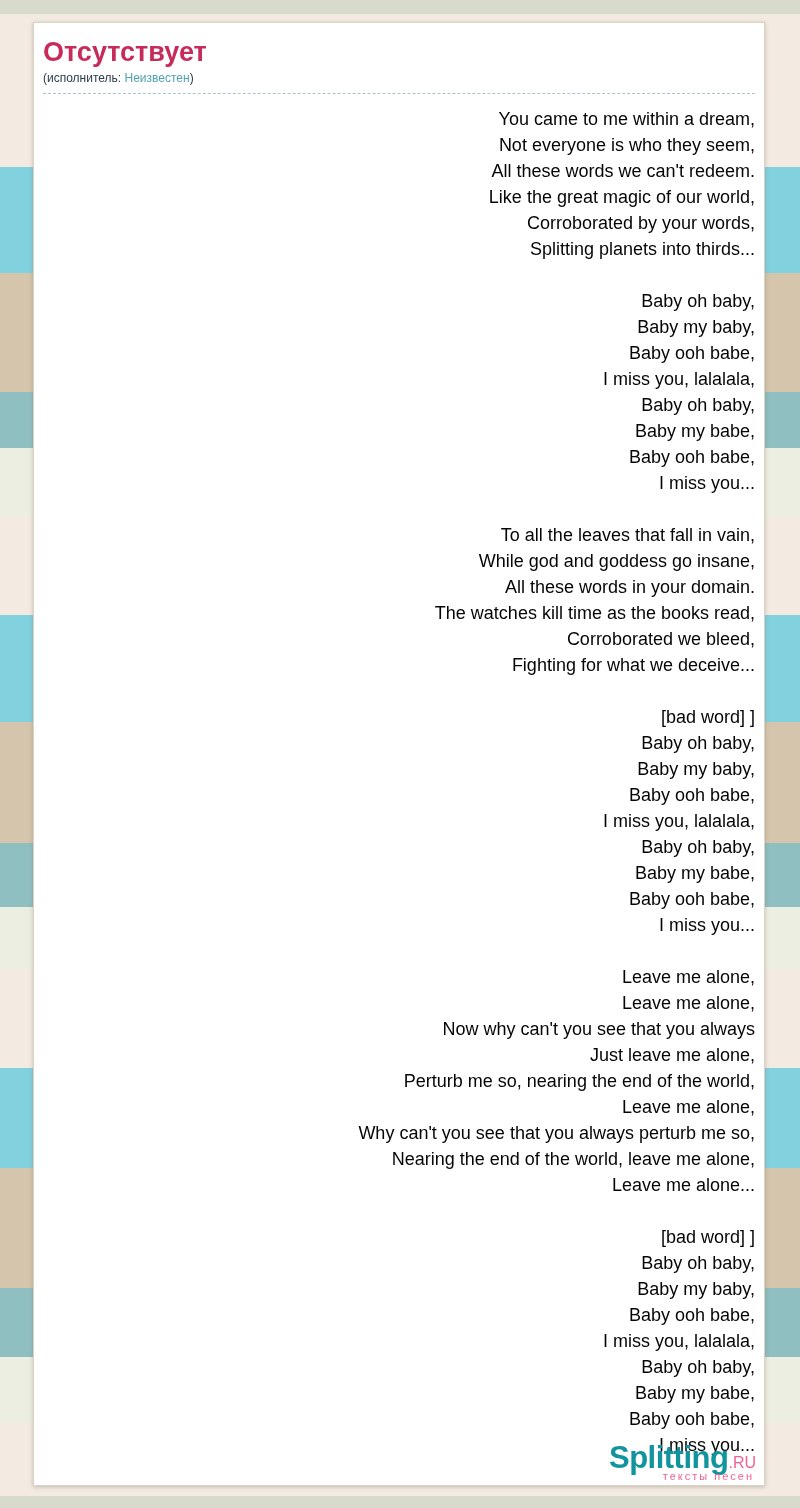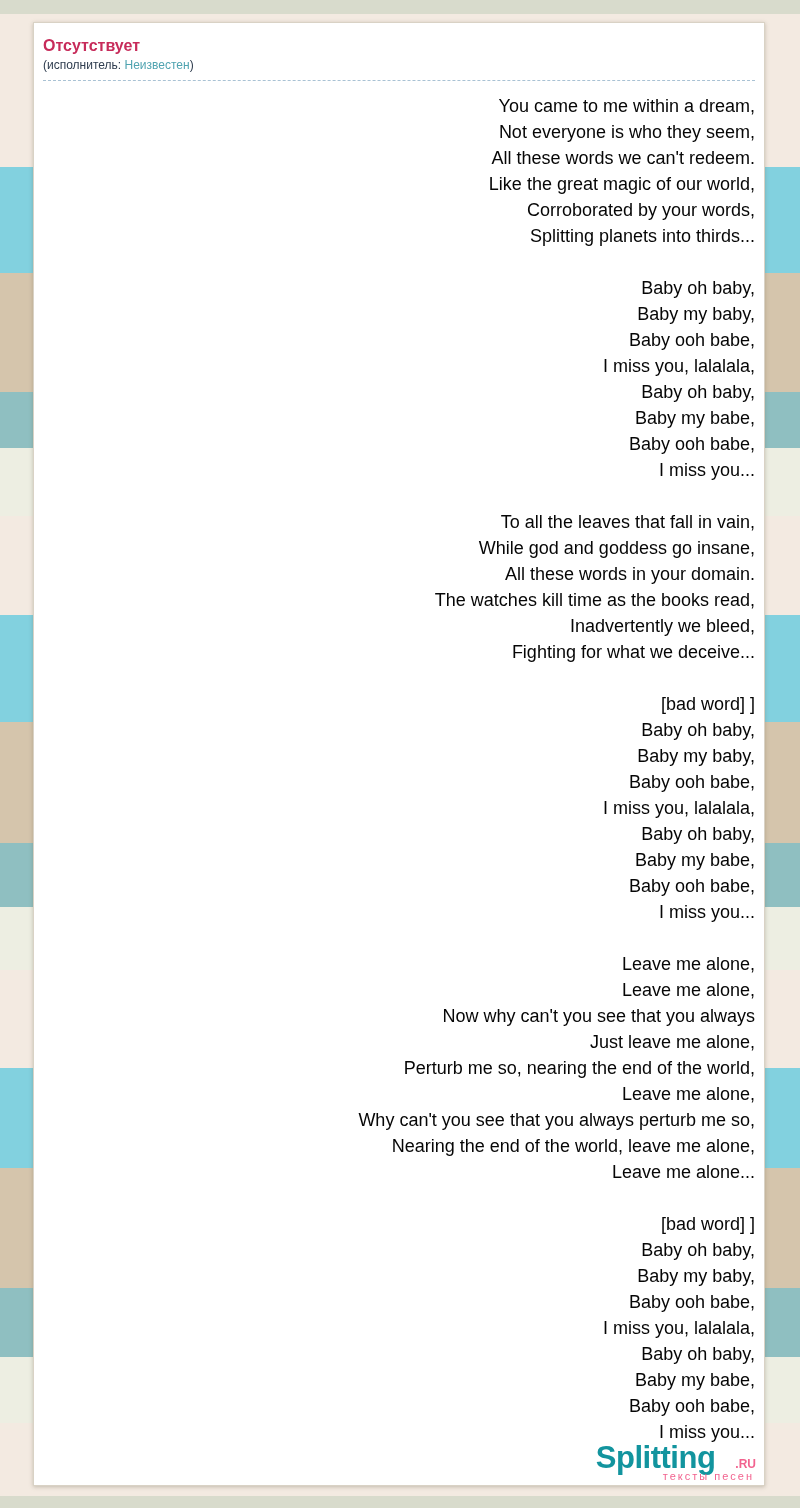--- a/index.html
+++ b/index.html
@@ -40,21 +40,21 @@
     width: 732px;
     height: 1464px;
     background: #ffffff;
     border: 1px solid #d9d2c5;
     box-shadow: 0 1px 4px rgba(110, 100, 80, 0.35);
     box-sizing: border-box;
     padding: 0 9px;
   }
   .song-title {
     margin: 14px 0 3px 0;
-    font-size: 16px;
+    font-size: 27px;
     font-weight: bold;
     color: #c72b5a;
     letter-spacing: 0px;
   }
   .artist-line {
     font-size: 12px;
     color: #2e3c4e;
     padding-bottom: 8px;
     border-bottom: 1px dashed #a9c2d4;
   }
@@ -82,24 +82,23 @@
     line-height: 1;
     cursor: pointer;
   }
   .logo .brand {
     font-size: 31px;
     font-weight: bold;
     color: #12949e;
     letter-spacing: -0.5px;
   }
   .logo .tld {
-    font-size: 12px;
-    font-weight: bold;
+    font-size: 16px;
+    font-weight: normal;
     color: #f2638f;
-    padding-left: 20px;
   }
   .logo .tagline {
     font-size: 11px;
     font-weight: normal;
     color: #f2638f;
     letter-spacing: 2px;
     margin-top: -2px;
     padding-right: 2px;
   }
 </style>
@@ -126,21 +125,21 @@
       <div class="lyric-line">I miss you, lalalala,</div>
       <div class="lyric-line">Baby oh baby,</div>
       <div class="lyric-line">Baby my babe,</div>
       <div class="lyric-line">Baby ooh babe,</div>
       <div class="lyric-line">I miss you...</div>
       <div class="lyric-line"></div>
       <div class="lyric-line">To all the leaves that fall in vain,</div>
       <div class="lyric-line">While god and goddess go insane,</div>
       <div class="lyric-line">All these words in your domain.</div>
       <div class="lyric-line">The watches kill time as the books read,</div>
-      <div class="lyric-line">Inadvertently we bleed,</div>
+      <div class="lyric-line">Corroborated we bleed,</div>
       <div class="lyric-line">Fighting for what we deceive...</div>
       <div class="lyric-line"></div>
       <div class="lyric-line"> [bad word] ]</div>
       <div class="lyric-line">Baby oh baby,</div>
       <div class="lyric-line">Baby my baby,</div>
       <div class="lyric-line">Baby ooh babe,</div>
       <div class="lyric-line">I miss you, lalalala,</div>
       <div class="lyric-line">Baby oh baby,</div>
       <div class="lyric-line">Baby my babe,</div>
       <div class="lyric-line">Baby ooh babe,</div>

